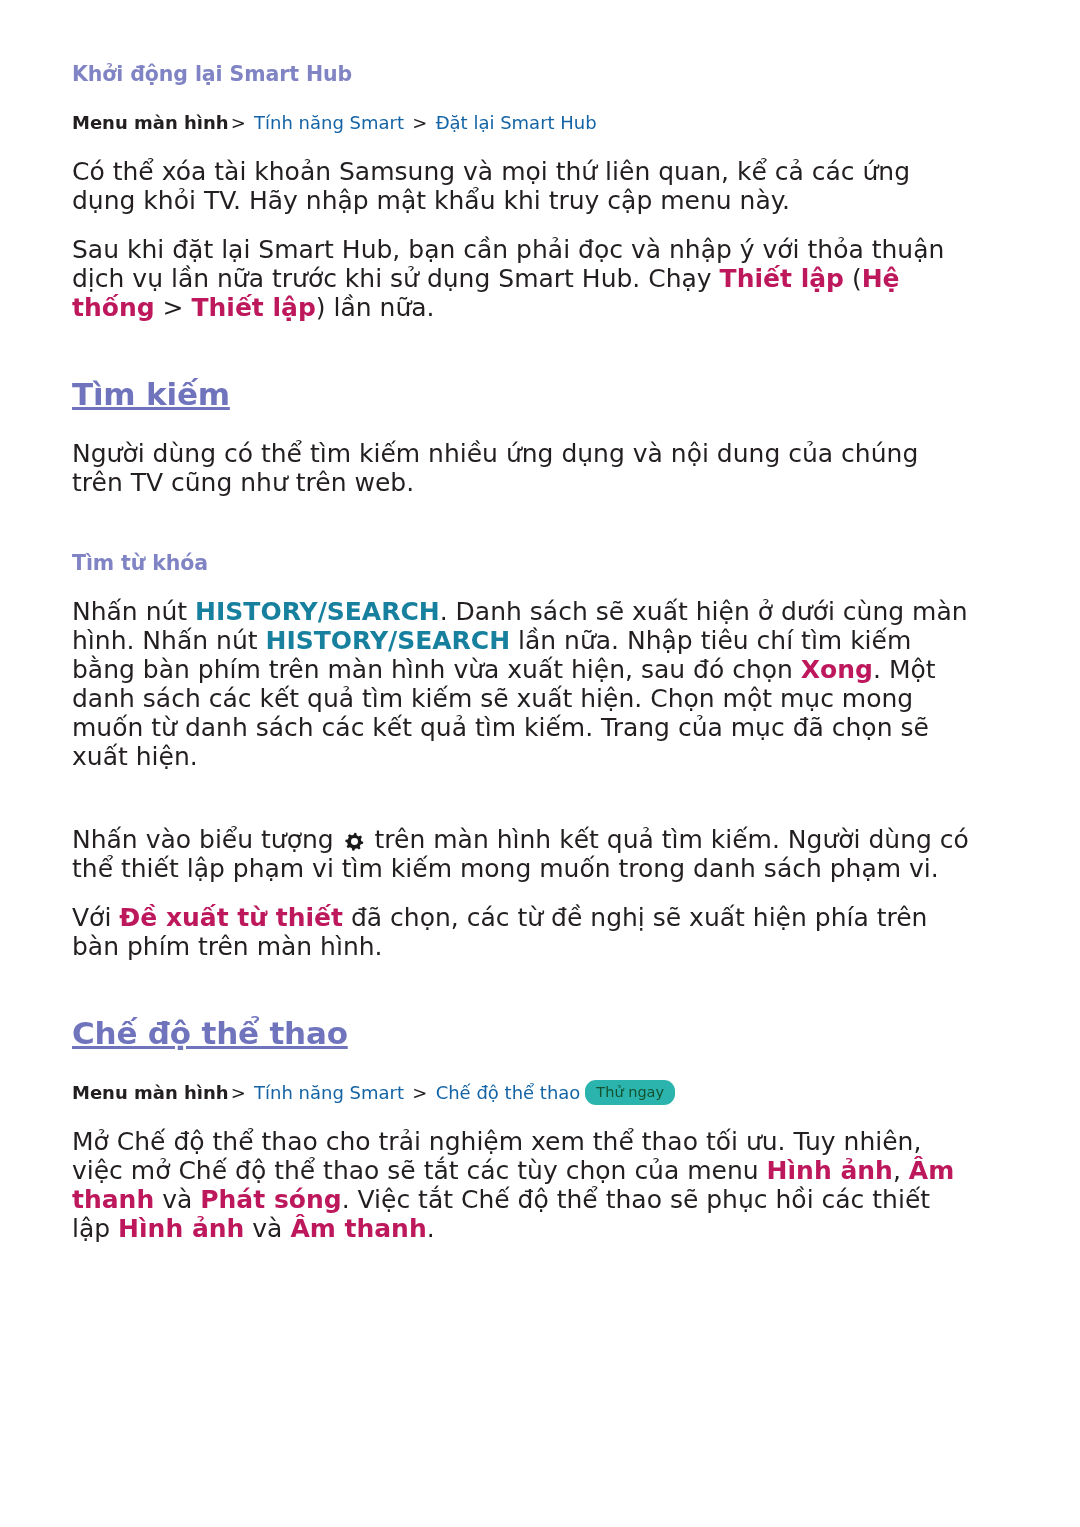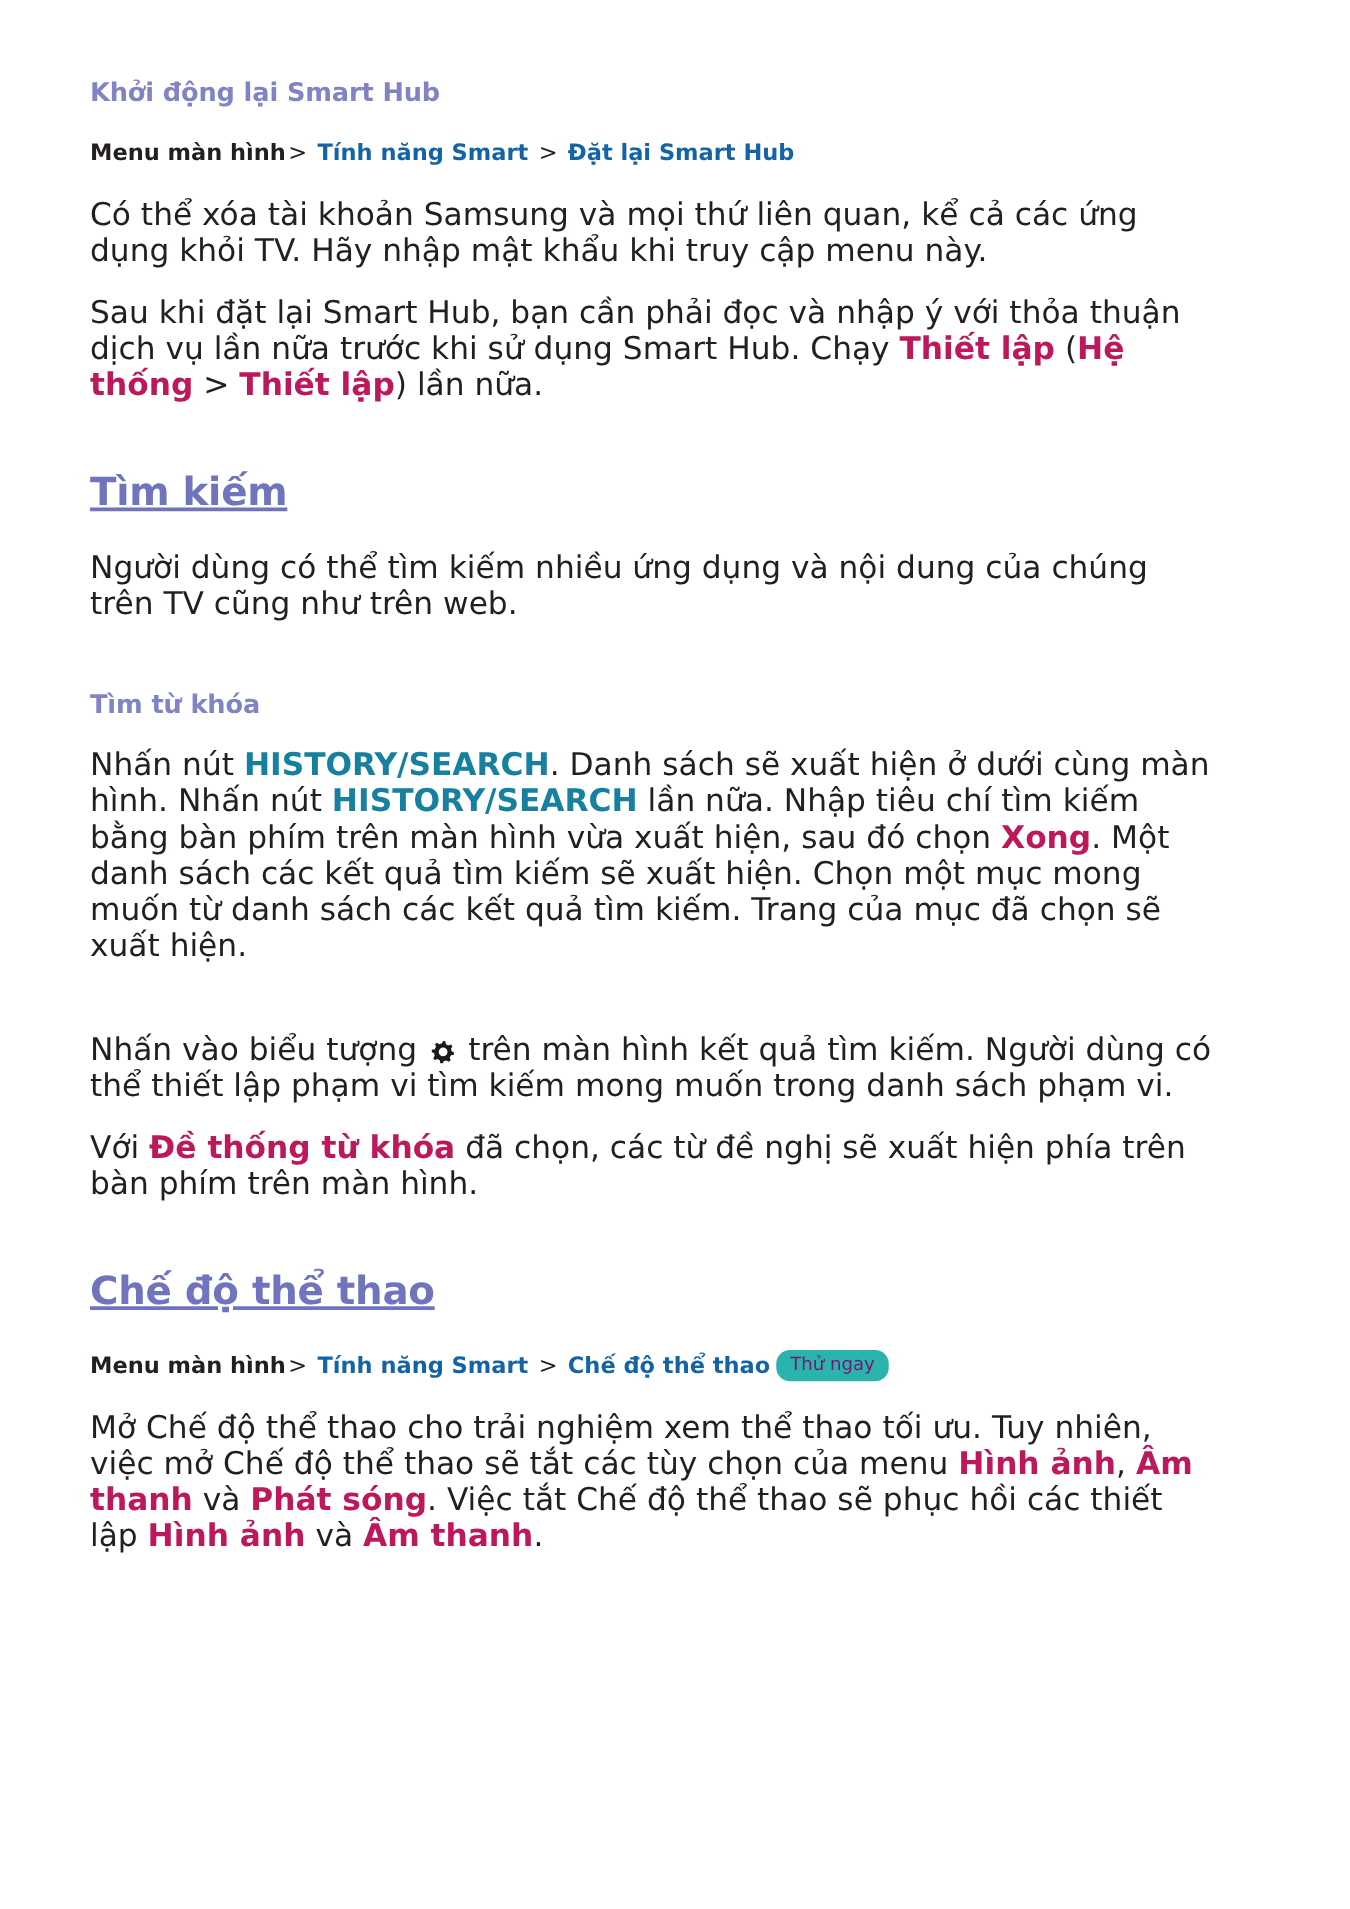--- a/index.html
+++ b/index.html
@@ -57,37 +57,37 @@
     font-weight: bold;
     color: #231f20;
   }
   .sep {
     font-weight: normal;
     color: #231f20;
     padding: 0 2px;
   }
   .menu {
     color: #1464a5;
-    font-weight: bold;
+    font-weight: normal;
     text-align: right;
   }
   .kw-blue {
     color: #be185d;
     font-weight: bold;
   }
   .kw-teal {
     color: #16809e;
     font-weight: bold;
   }
 
   
   .badge {
     display: inline-block;
     background: #2bb3ae;
-    color: #701a75;
+    color: #14532d;
     font-size: 14.5px;
     font-weight: normal;
     line-height: 1;
     padding: 5px 11px 6px 11px;
     border-radius: 11px;
     vertical-align: 2px;
     margin-left: 5px;
     white-space: nowrap;
   }
 
@@ -141,21 +141,21 @@
   <div class="blk-gap-lg"></div>
 
 
   <p class="body">
     <span>Nhấn vào biểu tượng </span><span class="gear-icon" aria-label="gear"><svg viewBox="0 0 24 24" width="19" height="19" xmlns="http://www.w3.org/2000/svg">
           <path fill="#1a1a1a" d="M12 0.9 L14.3 1.35 L14.75 4.25 A7.7 7.7 0 0 1 17.0 5.55 L19.75 4.5 L21.4 6.3 L19.95 8.85 A7.7 7.7 0 0 1 20.45 11.3 L23.1 12.6 L22.75 14.9 L19.9 15.45 A7.7 7.7 0 0 1 18.6 17.75 L19.6 20.5 L17.75 22.1 L15.25 20.6 A7.7 7.7 0 0 1 12.8 21.15 L11.45 23.8 L9.15 23.4 L8.65 20.55 A7.7 7.7 0 0 1 6.35 19.3 L3.6 20.3 L2.0 18.45 L3.5 15.95 A7.7 7.7 0 0 1 2.95 13.5 L0.3 12.15 L0.7 9.85 L3.55 9.35 A7.7 7.7 0 0 1 4.85 7.05 L3.85 4.3 L5.7 2.7 L8.2 4.2 A7.7 7.7 0 0 1 10.65 3.65 Z M12 7.6 A4.4 4.4 0 1 0 12 16.4 A4.4 4.4 0 1 0 12 7.6 Z"></path>
         </svg></span><span> trên màn hình kết quả tìm kiếm. Người dùng có thể thiết lập phạm vi tìm kiếm mong muốn trong danh sách phạm vi.</span>
   </p>
 
   <p class="body">
-    <span>Với </span><span class="kw-blue">Đề thống từ khóa</span><span> đã chọn, các từ đề nghị sẽ xuất hiện phía trên bàn phím trên màn hình.</span>
+    <span>Với </span><span class="kw-blue">Đề xuất từ thiết</span><span> đã chọn, các từ đề nghị sẽ xuất hiện phía trên bàn phím trên màn hình.</span>
   </p>
 
   <div class="blk-gap-lg"></div>
 
   <h2 class="section-title">Chế độ thể thao</h2>
 
   <p class="path">
     <span>Menu màn hình</span><span class="sep">&gt;</span>
     <span class="menu">Tính năng Smart</span>
     <span class="sep">&gt;</span>

